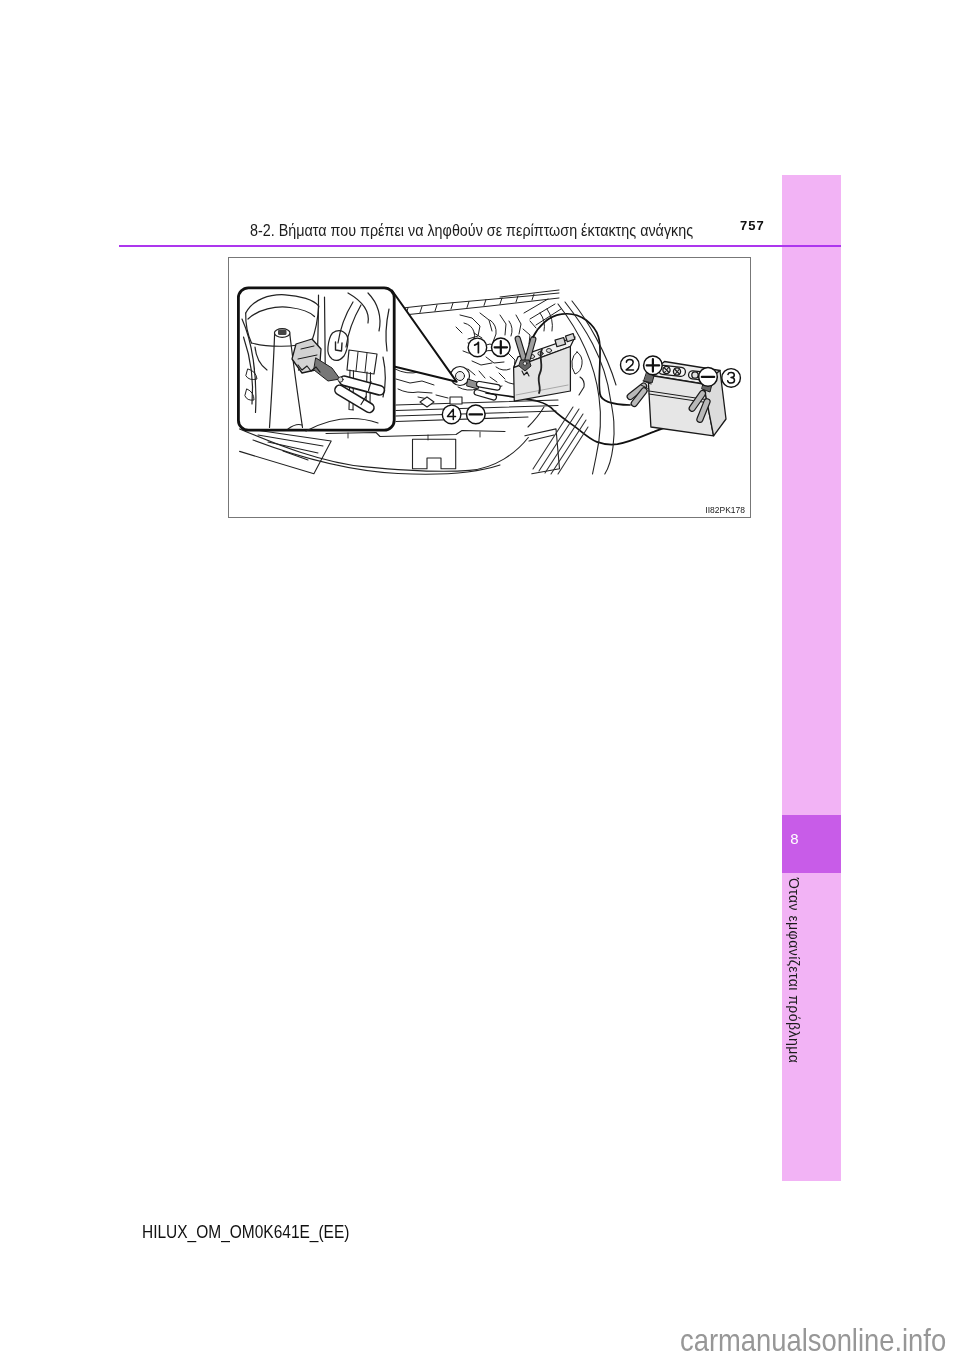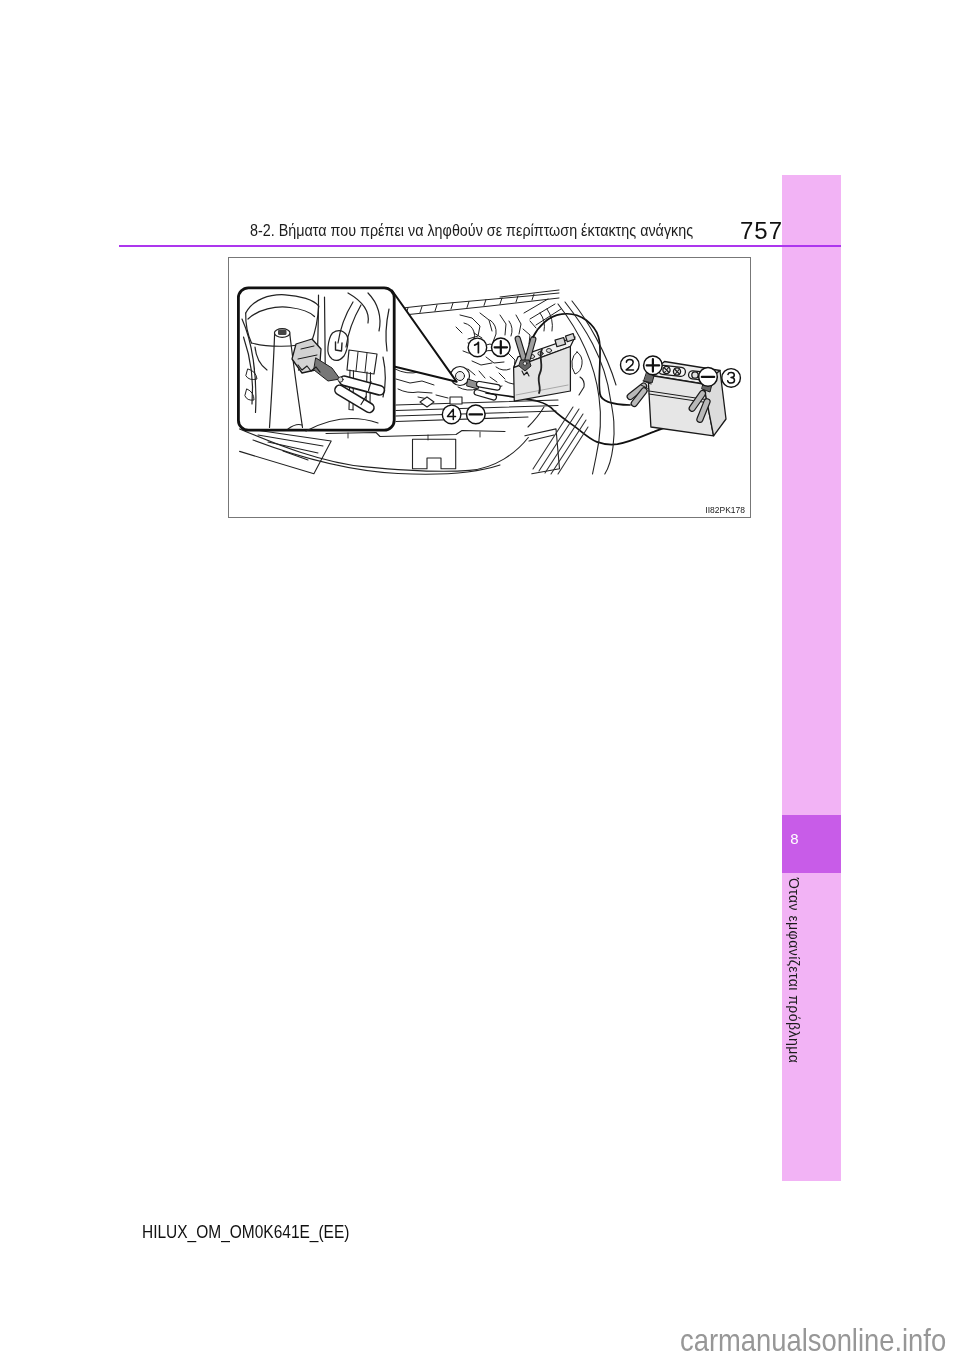--- a/index.html
+++ b/index.html
@@ -1,21 +1,21 @@
 <!DOCTYPE html>
 <html><head>
 <meta charset="utf-8">
 <style>
   html,body{margin:0;padding:0;}
   body{width:960px;height:1358px;position:relative;background:#ffffff;
        font-family:"Liberation Sans", sans-serif;overflow:hidden;}
   .abs{position:absolute;}
   #header-title{left:250px;top:223px;font-size:15.6px;line-height:1;color:#1c1c1c;
       white-space:nowrap;transform:scaleX(0.92);transform-origin:0 0;}
-  #page-num{left:740px;top:218.6px;font-size:24px;line-height:1;font-weight:normal;
+  #page-num{left:740px;top:218.6px;font-size:13px;line-height:1;font-weight:bold;
       color:#111;letter-spacing:1px;}
   #rule{left:119px;top:245px;width:722px;height:2px;background:#ad36ee;z-index:3;}
   #sidebar{left:782px;top:175px;width:59px;height:1006px;background:#f2b3f5;}
   #chapnum{left:782px;top:815px;width:59px;height:58px;background:#c85ce8;}
   #chapnum span{position:absolute;left:8.2px;top:24px;color:#fff;font-size:15px;line-height:0;}
   #sidetext{left:786px;top:878px;width:16px;color:#1c1c1c;font-size:14px;
             writing-mode:vertical-rl;white-space:nowrap;letter-spacing:0.45px;}
   #footer{left:142px;top:1223.5px;font-size:17.5px;line-height:1;color:#111;
       transform:scaleX(0.885);transform-origin:0 0;}
   #watermark{left:680px;top:1323.5px;font-size:32px;line-height:1;color:#979797;

